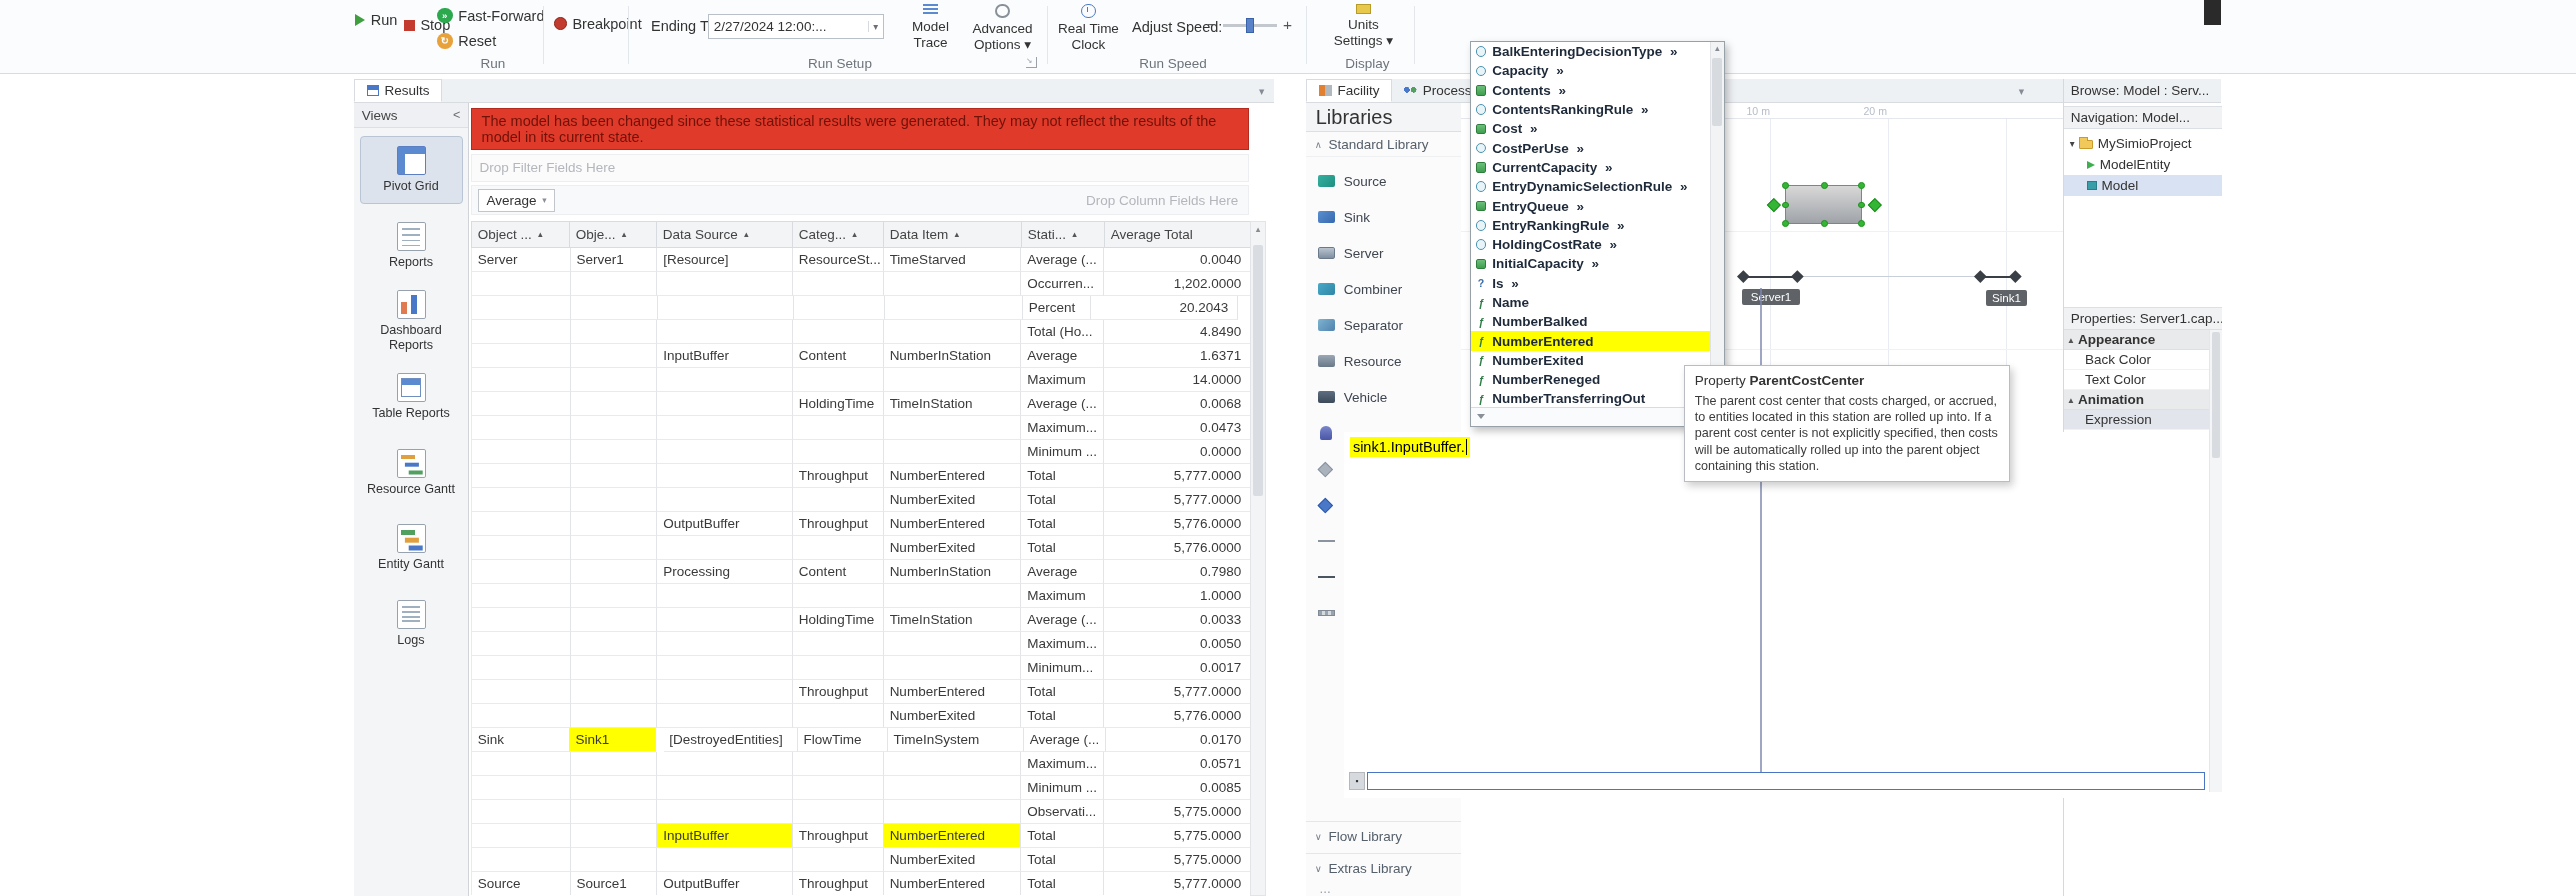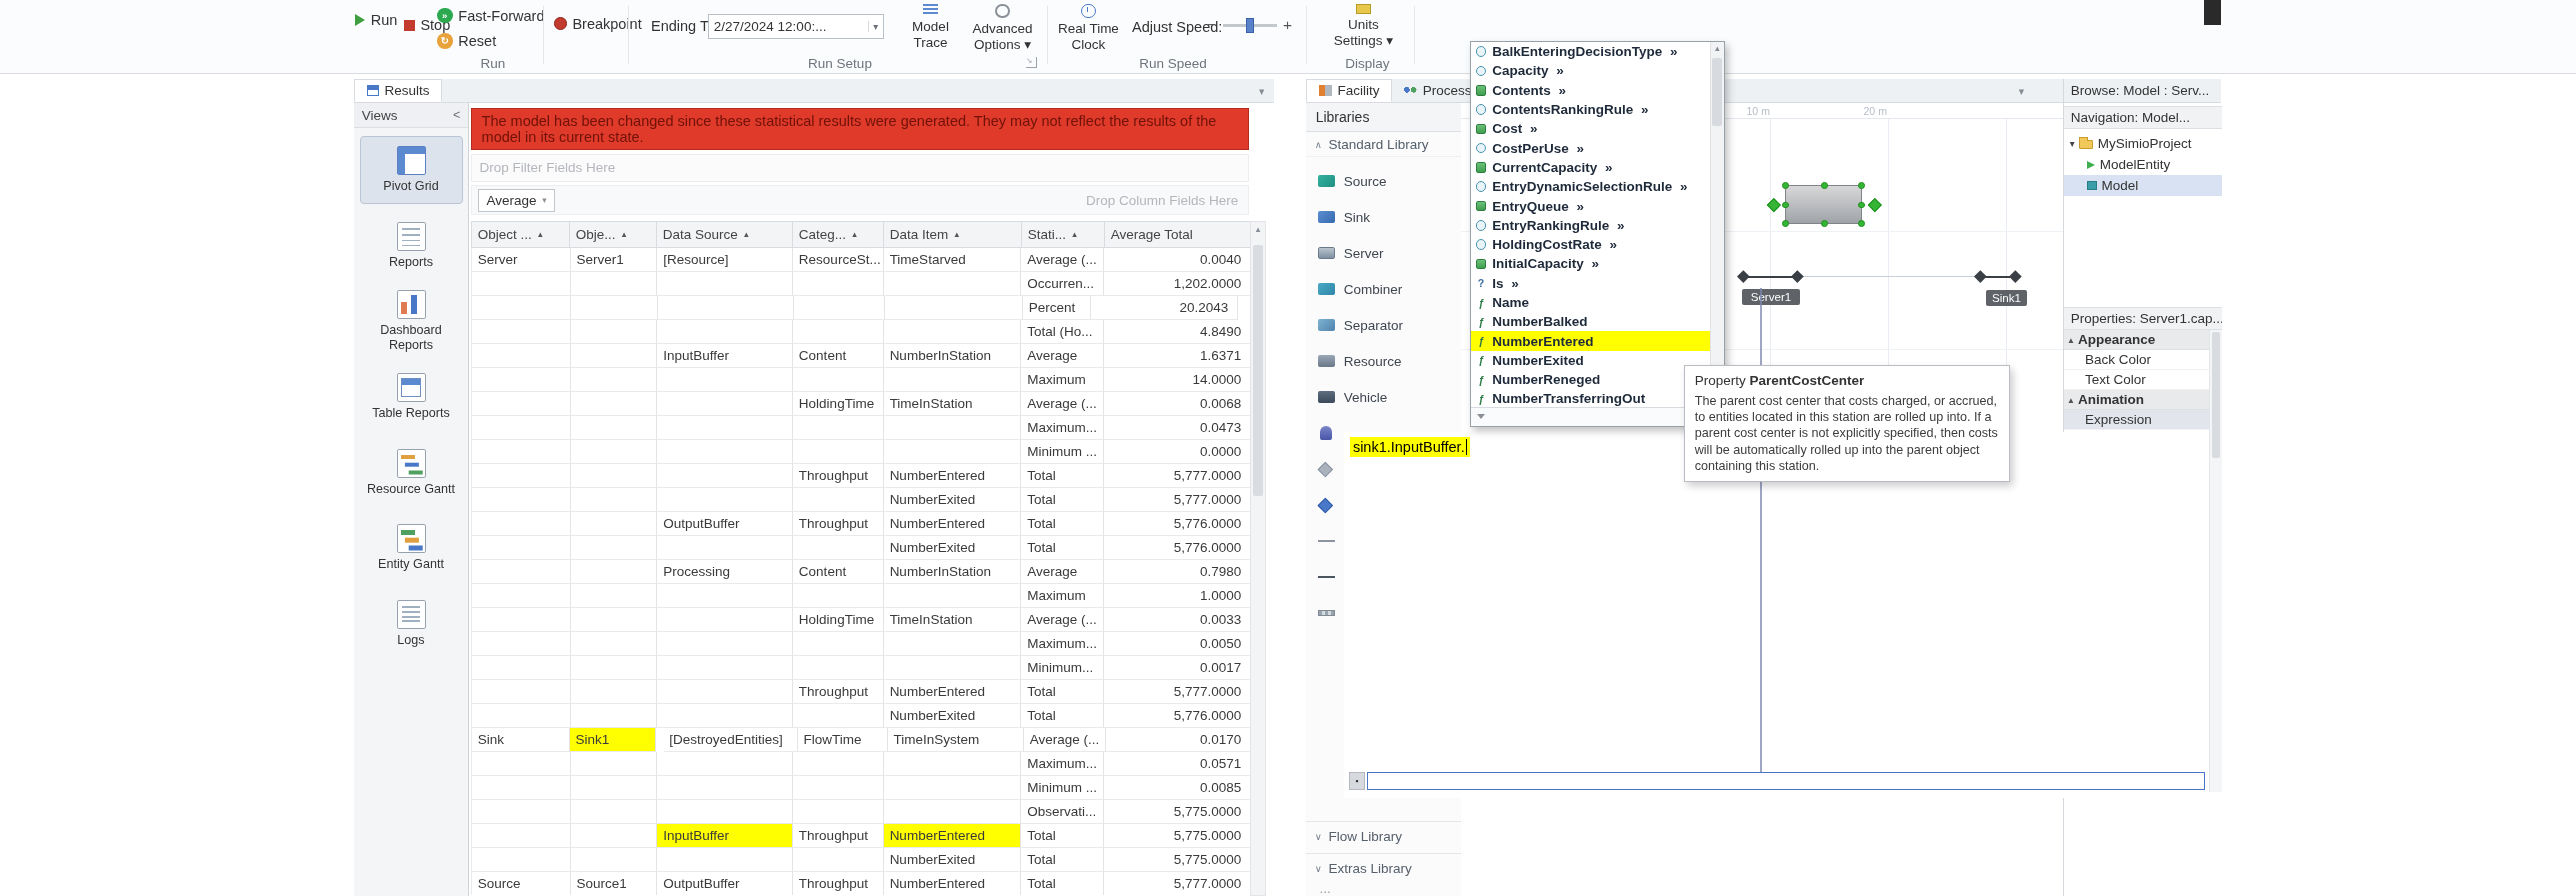--- a/index.html
+++ b/index.html
@@ -81,21 +81,21 @@
 .prow{display:flex;height:24px}
 .pc{height:24px;font-size:13.5px;color:#3a3a3a;padding:3.9px 5.8px 0;border-right:1px solid #e2e4e8;border-bottom:1px solid #e8eaec;white-space:nowrap;overflow:hidden}
 .pc.num{text-align:right;padding-right:8.7px}
 .pc.hl{background:#ffff00}
 #pivot-sb{position:absolute;right:6.8px;top:118px;bottom:0;width:16.4px;background:#f3f4f6;border:1px solid #e2e4e8}
 #pivot-sb .up{height:16.4px;text-align:center;font-size:7.7px;color:#858c95;line-height:16.4px}
 #pivot-sb .thumb{position:absolute;left:1.9px;right:1.9px;top:23px;height:251px;background:#d9dce1;border-radius:1.9px}
 
 
 #lib-panel{position:absolute;left:1306px;top:103px;width:156px;height:793px;background:#fbfbfc}
-#lib-title{height:29px;background:#f4f5f7;border-bottom:1px solid #dcdfe3;font-size:14px;color:#333;display:flex;align-items:center;padding:0 9.7px}
+#lib-title{height:29px;background:#f4f5f7;border-bottom:1px solid #dcdfe3;font-size:20px;color:#333;display:flex;align-items:center;padding:0 9.7px}
 #lib-std{height:25px;font-size:13.5px;color:#55606b;display:flex;align-items:center;gap:6.8px;padding:0 8.7px;border-bottom:1px solid #eef0f2}
 .chev{font-size:9.7px;color:#7a828c}
 #lib-items{position:absolute;left:0;top:60px;width:156px}
 .lib-item{height:36px;display:flex;align-items:center;gap:8.7px;padding-left:11.6px;font-size:13.5px;color:#3f4650}
 .licon{flex:none}
 .li-source{width:17.4px;height:12.6px;border-radius:1.9px;background:linear-gradient(135deg,#35b0a0,#1f8f80)}
 .li-sink{width:17.4px;height:12.6px;border-radius:1.9px;background:linear-gradient(135deg,#5a8fd0,#3668ae)}
 .li-server{width:17.4px;height:12.6px;border-radius:1.9px;background:linear-gradient(180deg,#b9c4cf,#7f8fa0);border:1px solid #6b7a8a}
 .li-combiner{width:17.4px;height:12.6px;border-radius:1.9px;background:linear-gradient(135deg,#4aa9c8,#2f86a6)}
 .li-separator{width:17.4px;height:12.6px;border-radius:1.9px;background:linear-gradient(135deg,#7fb3d0,#4f83ae)}

